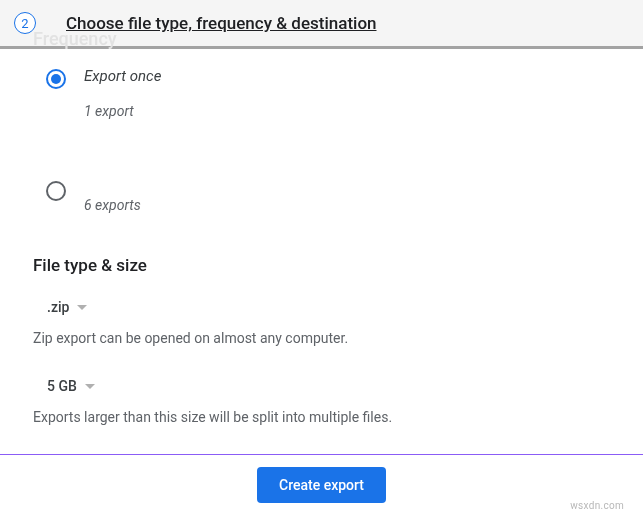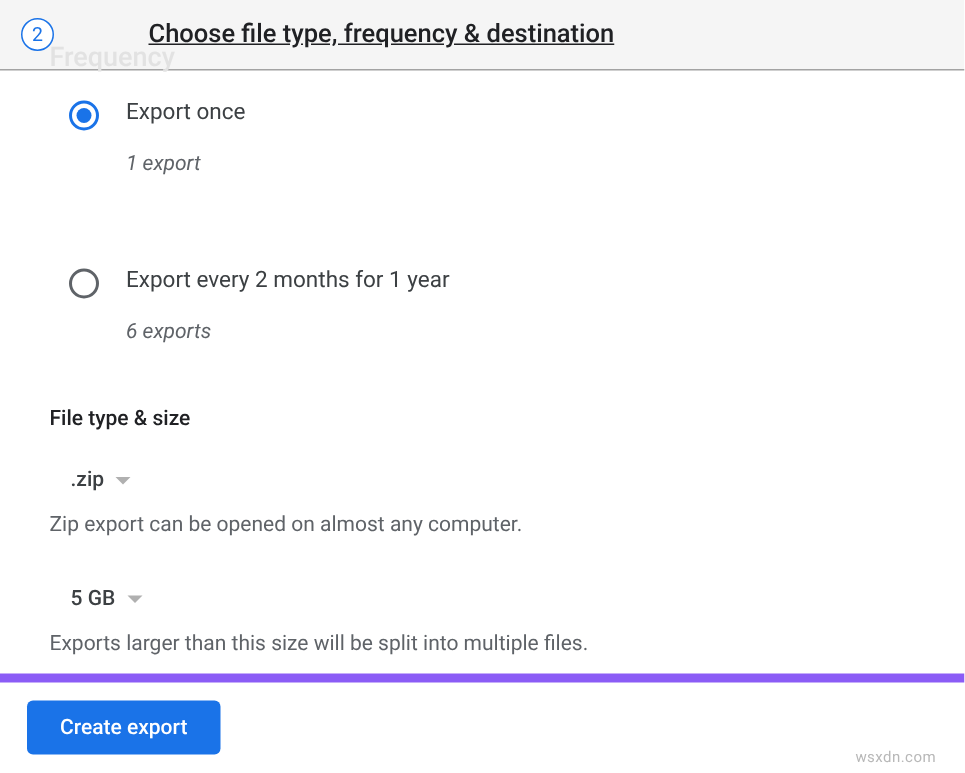--- a/index.html
+++ b/index.html
@@ -10,24 +10,23 @@
       background: #fff;
       width: 643px;
       height: 515px;
       position: relative;
       overflow: hidden;
     }
     .header {
       display: flex;
       align-items: center;
       padding: 12px 14px 12px 14px;
-      border-bottom: 1px solid #a3a3a3;
+      border-bottom: 3px solid #a3a3a3;
       background: #f5f5f5;
       position: relative;
-      gap: 33px;
     }
     .ghost-text {
       position: absolute;
       left: 33px;
       top: 28px;
       font-size: 18px;
       font-weight: 500;
       color: #e2e2e2;
       z-index: 0;
       pointer-events: none;
@@ -77,30 +76,31 @@
       top: 3px; left: 3px;
       width: 10px; height: 10px;
       background: #1a73e8;
       border-radius: 50%;
     }
     .radio-circle.unselected { border: 2px solid #5f6368; }
     .radio-labels { margin-left: 18px; }
     .radio-title {
       font-size: 15px;
       color: #3c4043;
+      font-style: italic;
     }
     .radio-sub {
       font-size: 14px;
       color: #5f6368;
       margin-top: 18px;
       font-style: italic;
     }
     .gap { height: 50px; }
     .section-title {
-      font-size: 14px;
+      font-size: 17px;
       font-weight: 500;
       color: #202124;
       padding-bottom: 22px;
       padding-top: 32px;
     }
     .dropdown {
       display: inline-flex;
       align-items: center;
       gap: 8px;
       cursor: pointer;
@@ -121,23 +121,23 @@
       font-size: 14px;
       color: #5f6368;
       margin-top: 14px;
       margin-bottom: 30px;
     }
     .footer {
       position: absolute;
       bottom: 0;
       left: 0;
       right: 0;
-      border-top: 6px solid #8b5cf6;
-      display: flex;
-      justify-content: flex-start;
+      border-top: 1px solid #8b5cf6;
+      display: flex;
+      justify-content: center;
       padding: 12px 18px;
     }
     .primary-btn {
       background: #1a73e8;
       color: #fff;
       border: none;
       border-radius: 4px;
       font-size: 14px;
       font-weight: 500;
       padding: 10px 22px;
@@ -173,21 +173,20 @@
         <div class="radio-title">Export once</div>
         <div class="radio-sub">1 export</div>
       </div>
     </div>
 
     <div class="gap"></div>
 
     <div class="radio-row">
       <div class="radio-circle unselected"></div>
       <div class="radio-labels">
-        <div class="radio-title">Export every 2 months for 1 year</div>
         <div class="radio-sub">6 exports</div>
       </div>
     </div>
   </div>
 
   <div class="section-title">File type &amp; size</div>
 
   <div class="dropdown">
     <span class="dropdown-val">.zip</span>
     <span class="caret"></span>

